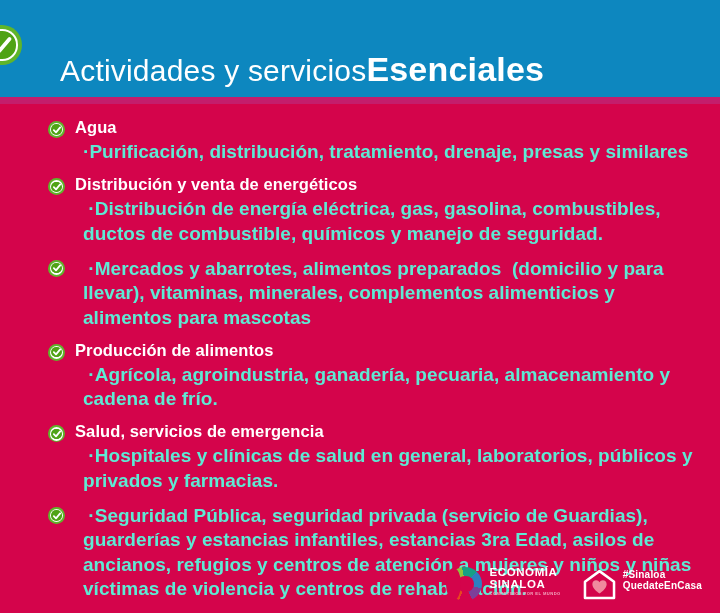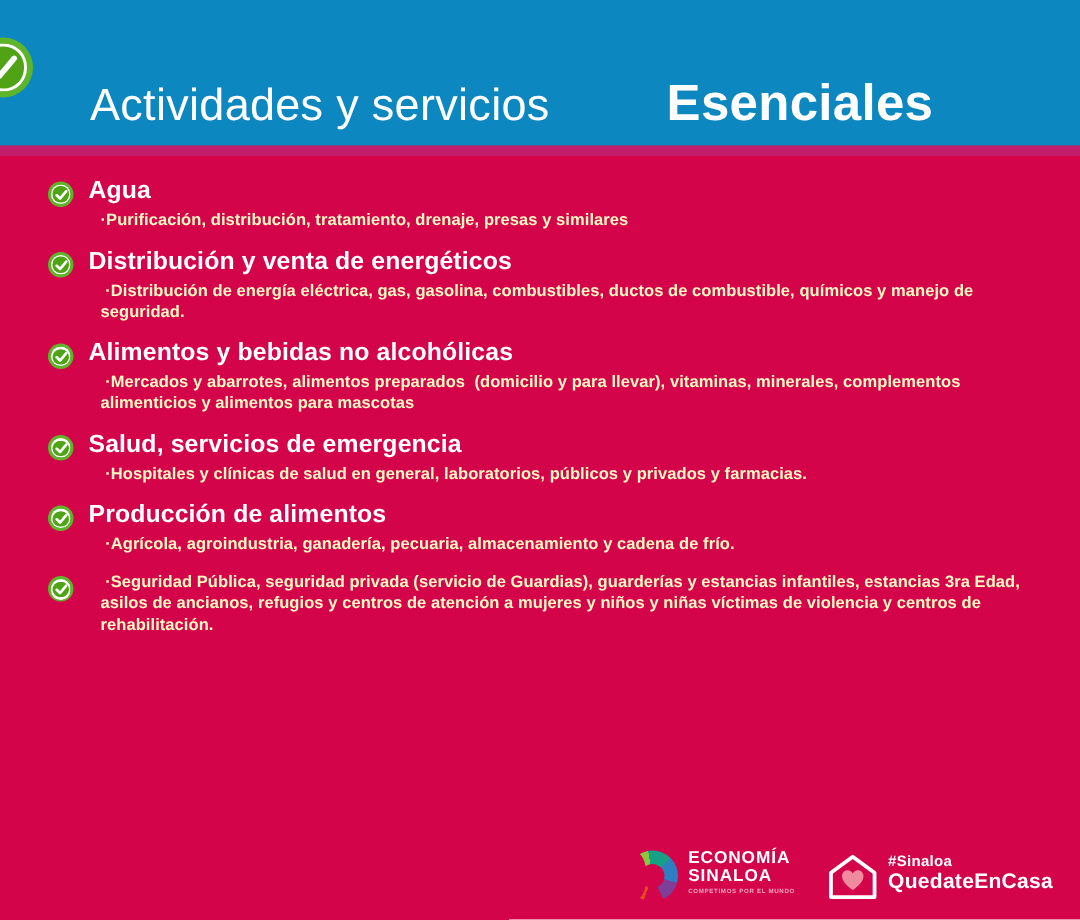--- a/index.html
+++ b/index.html
@@ -26,36 +26,34 @@
     box-sizing: border-box;
   }
   .header-inner {
     position: absolute;
     left: 0;
     right: 0;
     bottom: 8px;
     display: flex;
     align-items: baseline;
     padding: 0 36px 0 60px;
-    gap: 16px;
   }
   .title-regular {
     color: #ffffff;
     font-size: 30px;
     font-weight: 400;
     letter-spacing: 0.2px;
     white-space: nowrap;
   }
   .title-bold {
     color: #ffffff;
     font-size: 34px;
     font-weight: 700;
     letter-spacing: 0.2px;
     white-space: nowrap;
-    margin-left: 62px;
   }
   .header-badge {
     position: absolute;
     top: 25px;
     right: 18px;
     width: 40px;
     height: 40px;
   }
 
   
@@ -98,21 +96,21 @@
 
   
   .divider {
     height: 7px;
     background: #c41d6c;
   }
 
   
   .content {
     position: relative;
-    padding: 14px 18px 0 32px;
+    padding: 14px 18px 0 48px;
   }
   .entry {
     display: flex;
     align-items: flex-start;
     margin-bottom: 11px;
   }
   .entry-badge {
     width: 17px;
     height: 17px;
     margin-top: 3px;
@@ -124,22 +122,22 @@
   }
   .entry-title {
     color: #ffffff;
     font-size: 16.5px;
     font-weight: 700;
     line-height: 1.15;
     margin: 0 0 3px 0;
     letter-spacing: 0.1px;
   }
   .entry-desc {
-    color: #fef9c3;
-    font-size: 11px;
+    color: #5eead4;
+    font-size: 19px;
     font-weight: 600;
     line-height: 1.28;
     margin: 0;
     padding-left: 8px;
     letter-spacing: 0.05px;
     white-space: pre-wrap;
   }
 
   
   .footer {
@@ -220,21 +218,21 @@
   .house-text {
     line-height: 1.1;
   }
   .house-l1, .house-l2 {
     color: #ffffff;
     font-weight: 700;
     display: block;
     letter-spacing: 0.2px;
   }
   .house-l1 { font-size: 10px; }
-  .house-l2 { font-size: 14px; }
+  .house-l2 { font-size: 10px; }
 </style>
 </head>
 <body>
 
 <div class="poster">
 
   <div class="header">
     <div class="header-inner">
       <span class="title-regular">Actividades y servicios</span>
       <span class="title-bold">Esenciales</span>
@@ -281,50 +279,49 @@
 
     <div class="entry">
       <span class="badge entry-badge">
         <span class="ring"></span>
         <span class="core"></span>
         <svg viewBox="0 0 24 24" aria-hidden="true">
             <path d="M4 12.5 L9.5 18 L20 5.5" fill="none" stroke="#ffffff" stroke-width="4.5" stroke-linecap="round" stroke-linejoin="round"></path>
           </svg>
       </span>
       <div class="entry-body">
-        <p class="entry-title">Alimentos y bebidas no alcohólicas</p>
         <p class="entry-desc"> ·Mercados y abarrotes, alimentos preparados  (domicilio y para llevar), vitaminas, minerales, complementos alimenticios y alimentos para mascotas</p>
+      </div>
+    </div>
+
+    <div class="entry">
+      <span class="badge entry-badge">
+        <span class="ring"></span>
+        <span class="core"></span>
+        <svg viewBox="0 0 24 24" aria-hidden="true">
+            <path d="M4 12.5 L9.5 18 L20 5.5" fill="none" stroke="#ffffff" stroke-width="4.5" stroke-linecap="round" stroke-linejoin="round"></path>
+          </svg>
+      </span>
+      <div class="entry-body">
+        <p class="entry-title">Producción de alimentos</p>
+        <p class="entry-desc"> ·Agrícola, agroindustria, ganadería, pecuaria, almacenamiento y cadena de frío.</p>
       </div>
     </div>
 
     <div class="entry">
       <span class="badge entry-badge">
         <span class="ring"></span>
         <span class="core"></span>
         <svg viewBox="0 0 24 24" aria-hidden="true">
             <path d="M4 12.5 L9.5 18 L20 5.5" fill="none" stroke="#ffffff" stroke-width="4.5" stroke-linecap="round" stroke-linejoin="round"></path>
           </svg>
       </span>
       <div class="entry-body">
         <p class="entry-title">Salud, servicios de emergencia</p>
         <p class="entry-desc"> ·Hospitales y clínicas de salud en general, laboratorios, públicos y privados y farmacias.</p>
-      </div>
-    </div>
-
-    <div class="entry">
-      <span class="badge entry-badge">
-        <span class="ring"></span>
-        <span class="core"></span>
-        <svg viewBox="0 0 24 24" aria-hidden="true">
-            <path d="M4 12.5 L9.5 18 L20 5.5" fill="none" stroke="#ffffff" stroke-width="4.5" stroke-linecap="round" stroke-linejoin="round"></path>
-          </svg>
-      </span>
-      <div class="entry-body">
-        <p class="entry-title">Producción de alimentos</p>
-        <p class="entry-desc"> ·Agrícola, agroindustria, ganadería, pecuaria, almacenamiento y cadena de frío.</p>
       </div>
     </div>
 
     <div class="entry">
       <span class="badge entry-badge">
         <span class="ring"></span>
         <span class="core"></span>
         <svg viewBox="0 0 24 24" aria-hidden="true">
             <path d="M4 12.5 L9.5 18 L20 5.5" fill="none" stroke="#ffffff" stroke-width="4.5" stroke-linecap="round" stroke-linejoin="round"></path>
           </svg>

